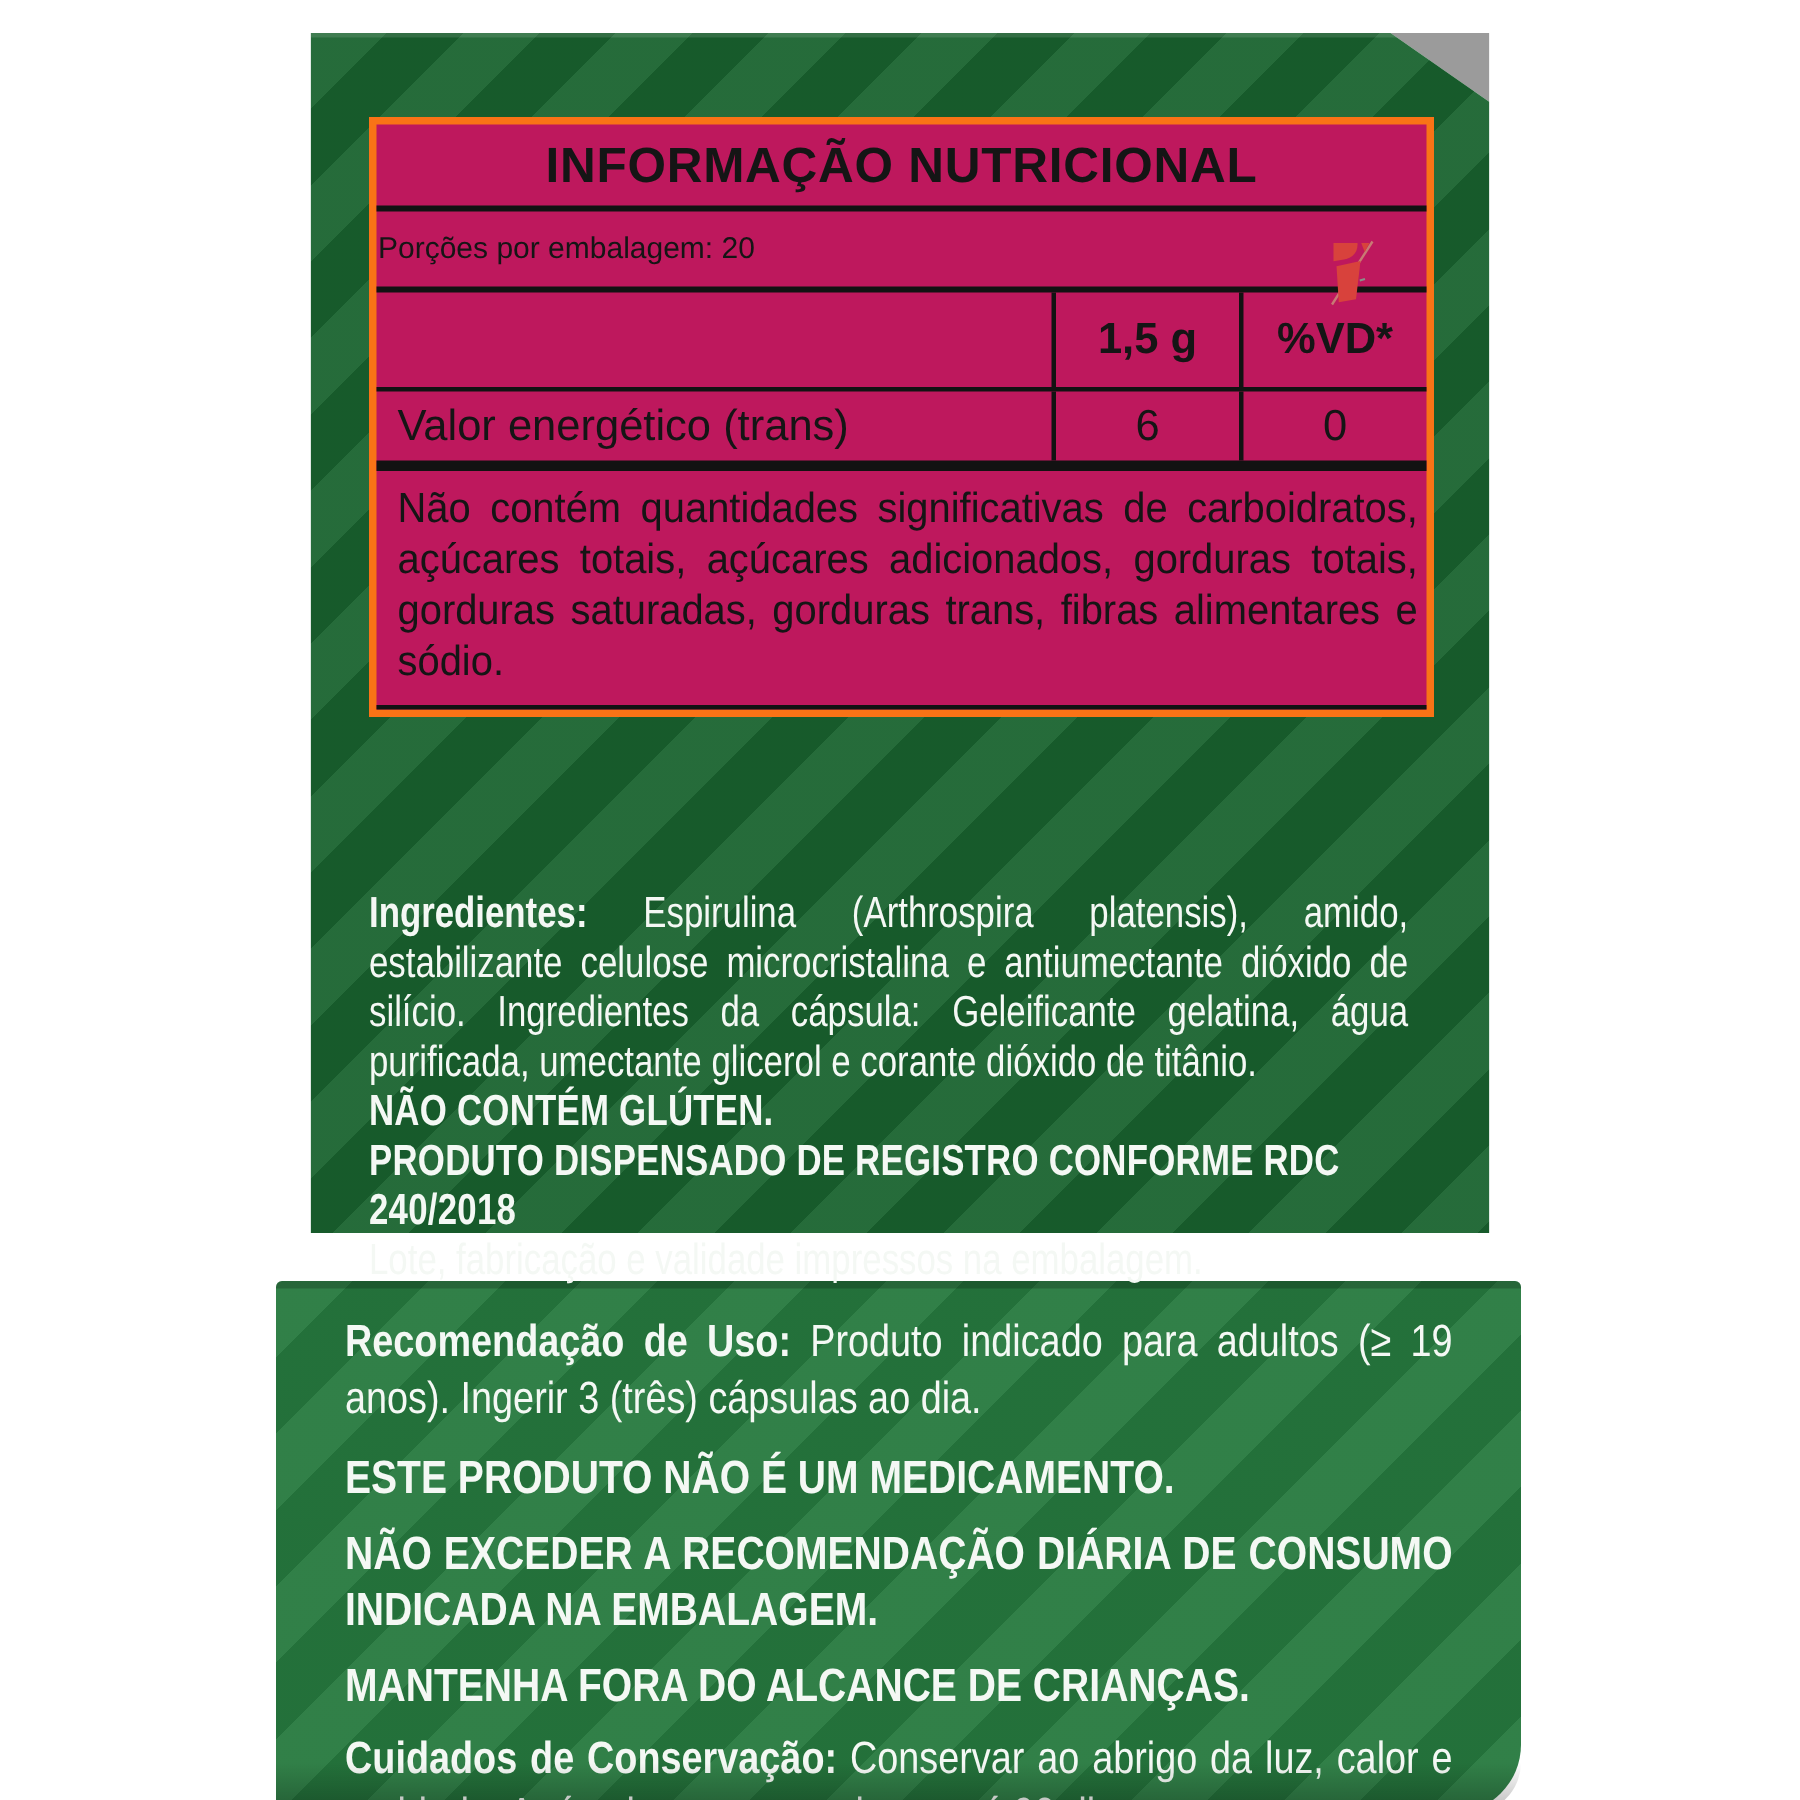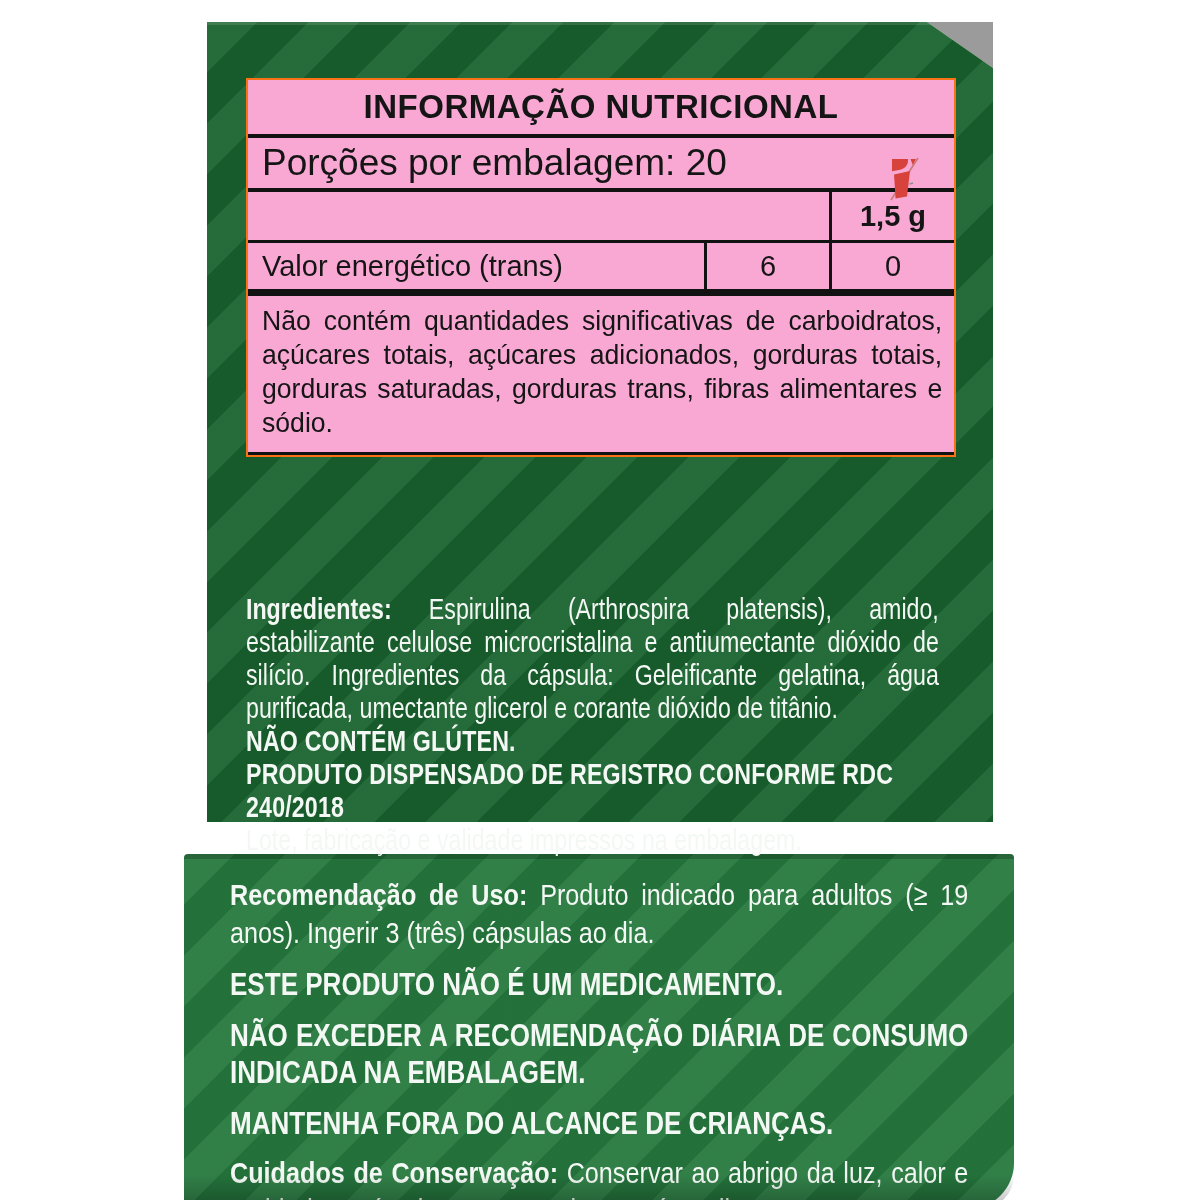--- a/index.html
+++ b/index.html
@@ -35,31 +35,31 @@
   }
   .lower-panel::after{
     content:"";position:absolute;left:0;bottom:0;right:0;height:34px;
     background:linear-gradient(180deg, rgba(0,0,0,0) 0%, rgba(0,0,0,0.28) 100%);
     border-radius:0 0 46px 10px;
   }
 
   
   .nutri-box{
     left:246px;top:78px;width:710px;box-sizing:border-box;
-    background:#f9a8d4;border:2px solid #f97316;
+    background:#be185d;border:5px solid #f97316;
   }
   .nb-title{height:54px;line-height:54px;text-align:center;font-size:33px;font-weight:bold;letter-spacing:0.5px;}
   .hr4{border-top:4px solid #121212;}
   .hr3{border-top:3px solid #121212;}
-  .nb-serving{position:relative;padding:8px 14px;font-size:37px;line-height:34px;}
+  .nb-serving{position:relative;padding:8px 1px;font-size:20px;line-height:34px;}
   .nb-logo{position:absolute;right:34px;top:18px;width:32px;height:46px;}
   .trow{display:flex;align-items:stretch;}
   .t-label{flex:1;padding-left:14px;display:flex;align-items:center;font-size:29px;}
   .t-num{width:122px;border-left:3px solid #121212;display:flex;align-items:center;justify-content:center;font-size:29px;}
-  .t-head{height:48px;font-weight:bold;font-size:31px;}
+  .t-head{height:63px;font-weight:bold;font-size:31px;}
   .t-data{height:46px;}
   .nb-para{padding:8px 0 12px 14px;}
   .cond95{width:716px;transform:scaleX(0.95);transform-origin:0 0;font-size:28px;line-height:34px;text-align:justify;}
   .nb-foot{padding:8px 14px 12px;font-size:24px;line-height:26px;}
 
   
   .green-text{
     left:246px;top:593px;width:866px;transform:scaleX(0.80);transform-origin:0 0;
     color:#f4f8f4;font-size:29px;line-height:33px;
   }
@@ -104,20 +104,21 @@
       <path d="M22.5 3 L28 3 L24.8 9 Z" fill="#d8423c"></path>
       <path d="M6 18.5 L22 15 L19 40.5 L7.5 42.5 Z" fill="#d8423c"></path>
       <line x1="21.5" y1="28" x2="25" y2="27" stroke="#8a8f8a" stroke-width="1.4"></line>
     </svg>
   </div>
   <div class="hr4"></div>
 
   <div class="trow t-head">
     <div class="t-label"></div>
     <div class="t-num">1,5 g</div>
+    <div class="t-num">%VD*</div>
   </div>
   <div class="hr3"></div>
 
   <div class="trow t-data">
     <div class="t-label">Valor energético (trans)</div>
     <div class="t-num">6</div>
     <div class="t-num">0</div>
   </div>
   <div class="hr3"></div>
 

